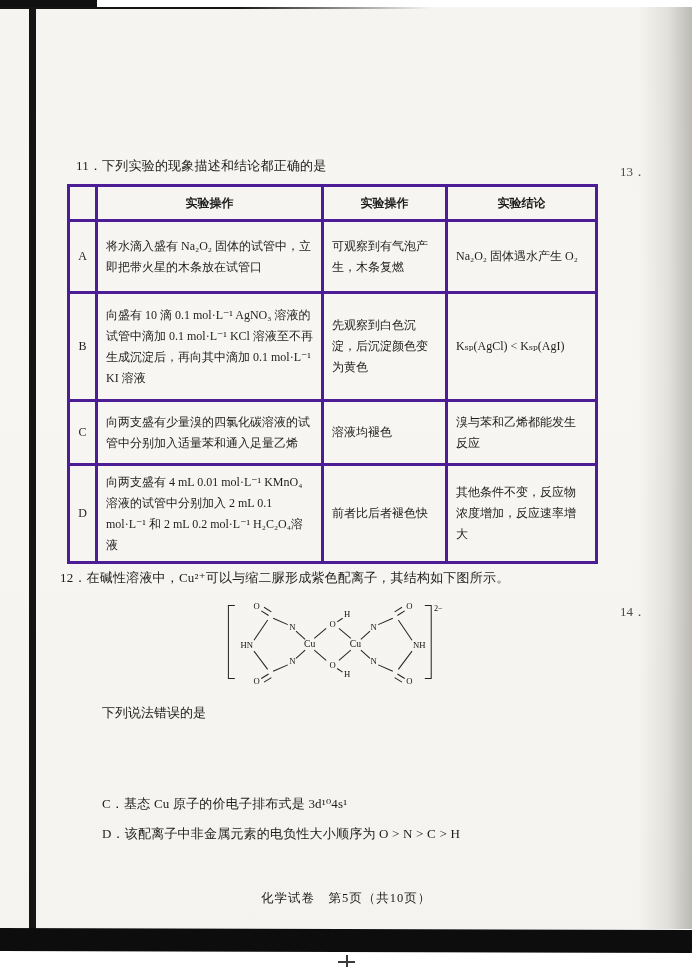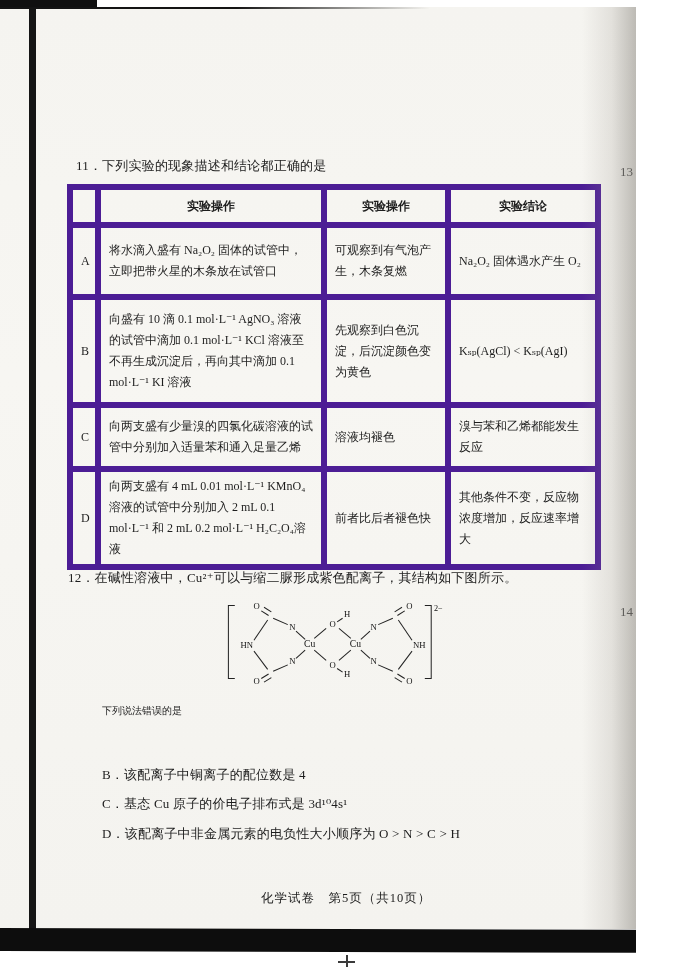--- a/index.html
+++ b/index.html
@@ -1,17 +1,17 @@
 <!DOCTYPE html>
 <html><head>
 <meta charset="utf-8">
 <style>
   html,body{margin:0;padding:0;background:#ffffff;}
   #page{
-    position:relative;width:636px;height:978px;overflow:hidden;
+    position:relative;width:692px;height:978px;overflow:hidden;
     background:#ffffff;
     font-family:"Liberation Serif","DejaVu Serif",serif;
     color:#1d1d1d;
   }
   .paper{
     position:absolute;left:0;top:7px;width:692px;height:922px;
     background:linear-gradient(180deg,#f5f4f0 0%,#f7f6f2 40%,#f4f3ef 100%);
   }
   .right-shade{
     position:absolute;right:0;top:7px;width:54px;height:922px;
@@ -21,35 +21,35 @@
   .scan-top-corner{position:absolute;left:0;top:0;width:97px;height:7px;background:#101010;}
   .scan-top-line{position:absolute;left:0;top:7px;width:430px;height:2px;
     background:linear-gradient(to right,#141414 55%,rgba(20,20,20,0));}
   .scan-left-bar{position:absolute;left:29px;top:8px;width:7px;height:921px;background:#151515;}
   .scan-bottom-band{position:absolute;left:0;top:929px;width:692px;height:23px;background:#0d0d0d;transform:rotate(0.15deg);}
   .reg-mark-h{position:absolute;left:338px;top:961px;width:17px;height:2px;background:#3a3a3a;}
   .reg-mark-v{position:absolute;left:346px;top:955px;width:2px;height:12px;background:#3a3a3a;}
 
   .stem{position:absolute;font-size:13px;line-height:1.5;letter-spacing:0.2px;white-space:nowrap;}
   #q11-stem{left:76px;top:156px;}
-  #q12-stem{left:68px;top:568px;}
-  #q12-prompt{left:102px;top:704px;font-size:10px;position:absolute;}
+  #q12-stem{left:60px;top:568px;}
+  #q12-prompt{left:102px;top:704px;font-size:13px;position:absolute;}
   .option{position:absolute;left:102px;font-size:13px;letter-spacing:0.2px;white-space:nowrap;}
   #opt-a{top:736px;}
   #opt-b{top:766px;}
   #opt-c{top:795px;}
   #opt-d{top:825px;}
 
   table.exam{
     position:absolute;left:67px;top:184px;width:528px;
     border-collapse:collapse;table-layout:fixed;
     font-size:12px;
   }
   table.exam td,table.exam th{
-    border:6px solid #4c1d95;
+    border:3px solid #4c1d95;
     padding:4px 8px;
     vertical-align:middle;
     line-height:1.75;
     font-weight:normal;
     word-break:break-word;
   }
   table.exam th{text-align:center;font-weight:bold;height:24px;line-height:1.2;}
   col.c-label{width:28px;}
   col.c-op{width:226px;}
   col.c-ph{width:124px;}
@@ -187,21 +187,20 @@
       <text class="atom" x="166" y="35">N</text>
       <text class="atom" x="166" y="72">N</text>
       <text class="atom" x="216" y="55">NH</text>
       <text class="atom" x="205" y="12">O</text>
       <text class="atom" x="205" y="94">O</text>
     </svg>
   </div>
 
   <div id="q12-prompt">下列说法错误的是</div>
 
-  <div id="opt-b" class="option">B．该配离子中铜离子的配位数是 4</div>
   <div id="opt-c" class="option">C．基态 Cu 原子的价电子排布式是 3d¹⁰4s¹</div>
   <div id="opt-d" class="option">D．该配离子中非金属元素的电负性大小顺序为 O &gt; N &gt; C &gt; H</div>
 
   <div class="footer">化学试卷　第5页（共10页）</div>
 
   <div id="note-13" class="margin-note">13．</div>
   <div id="note-14" class="margin-note">14．</div>
 
   <div class="right-shade"></div>
   <div class="scan-top-corner"></div>

